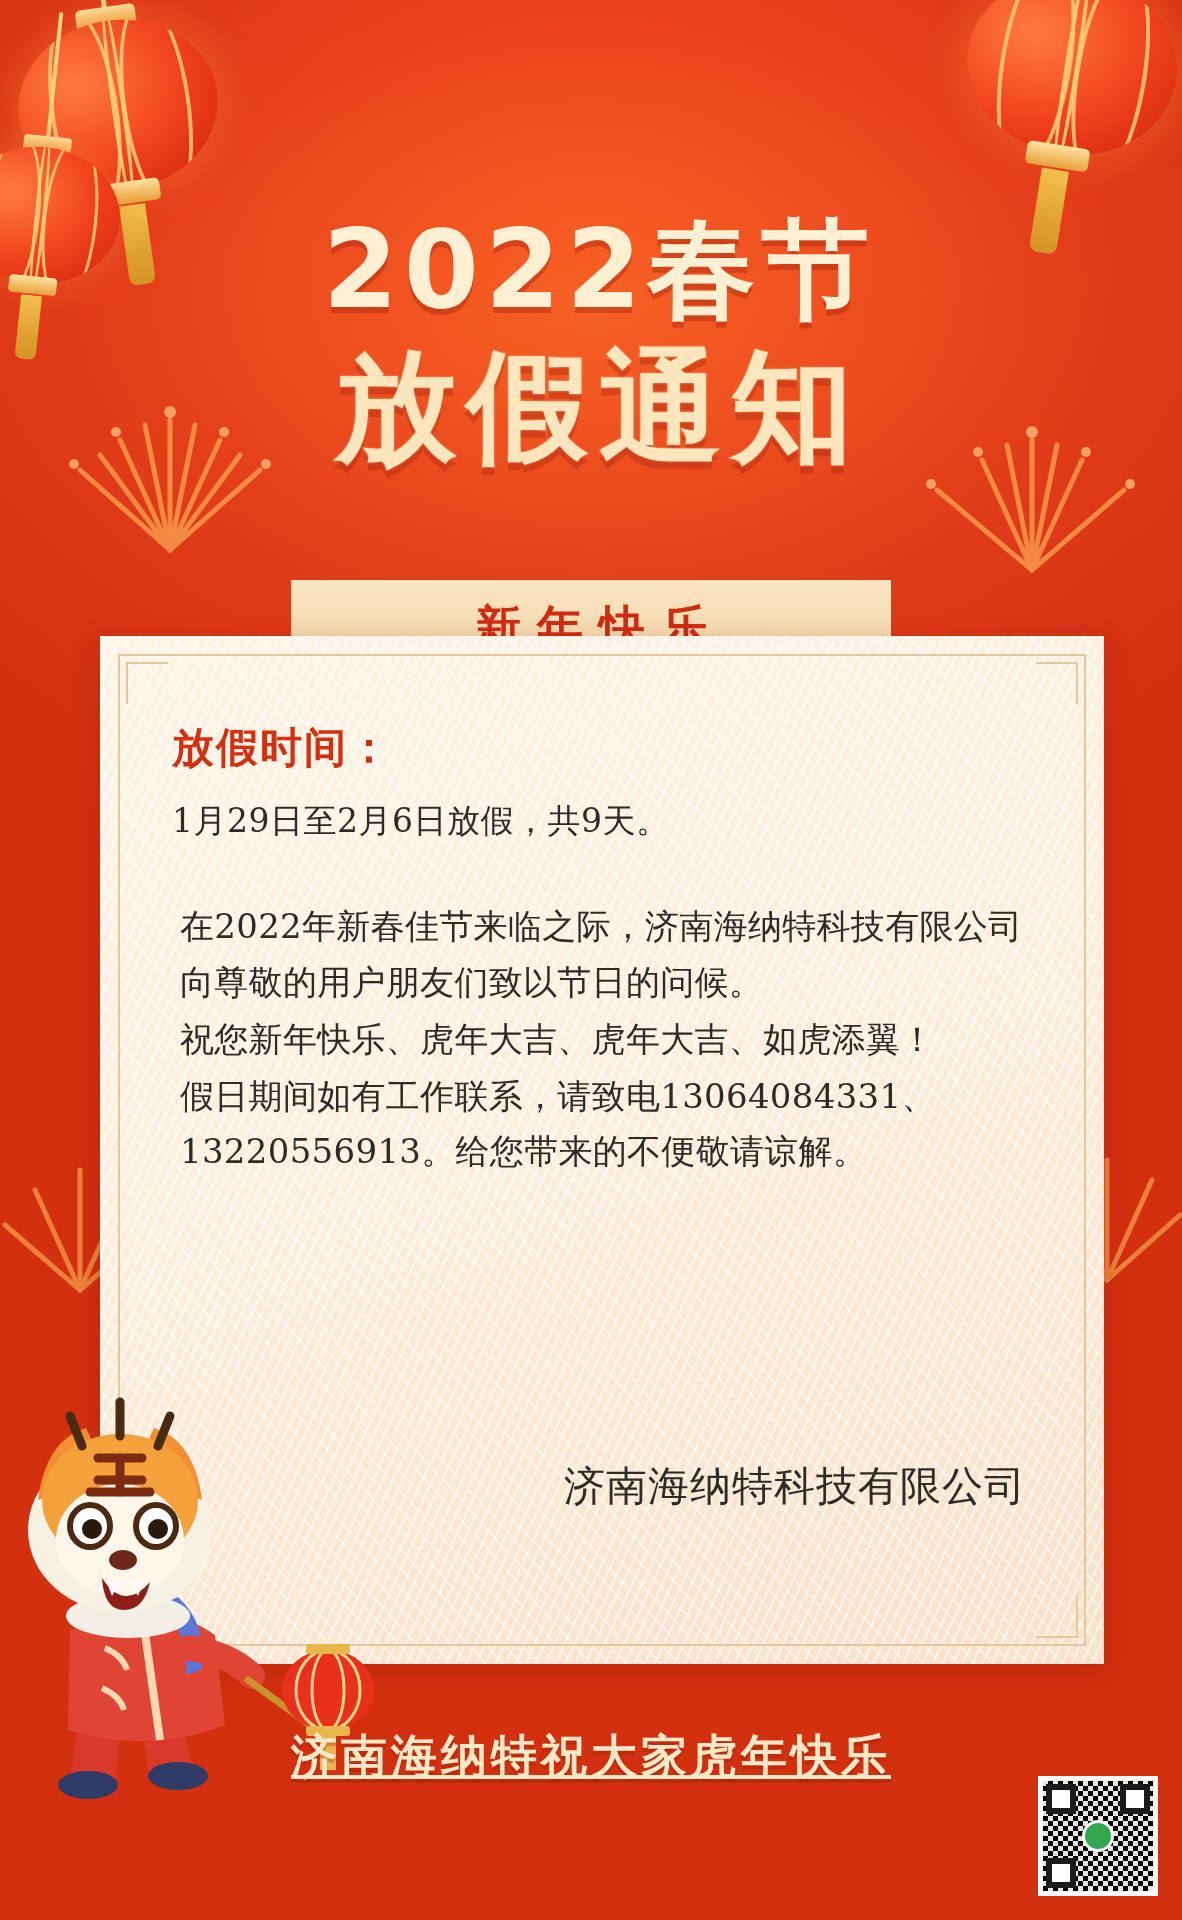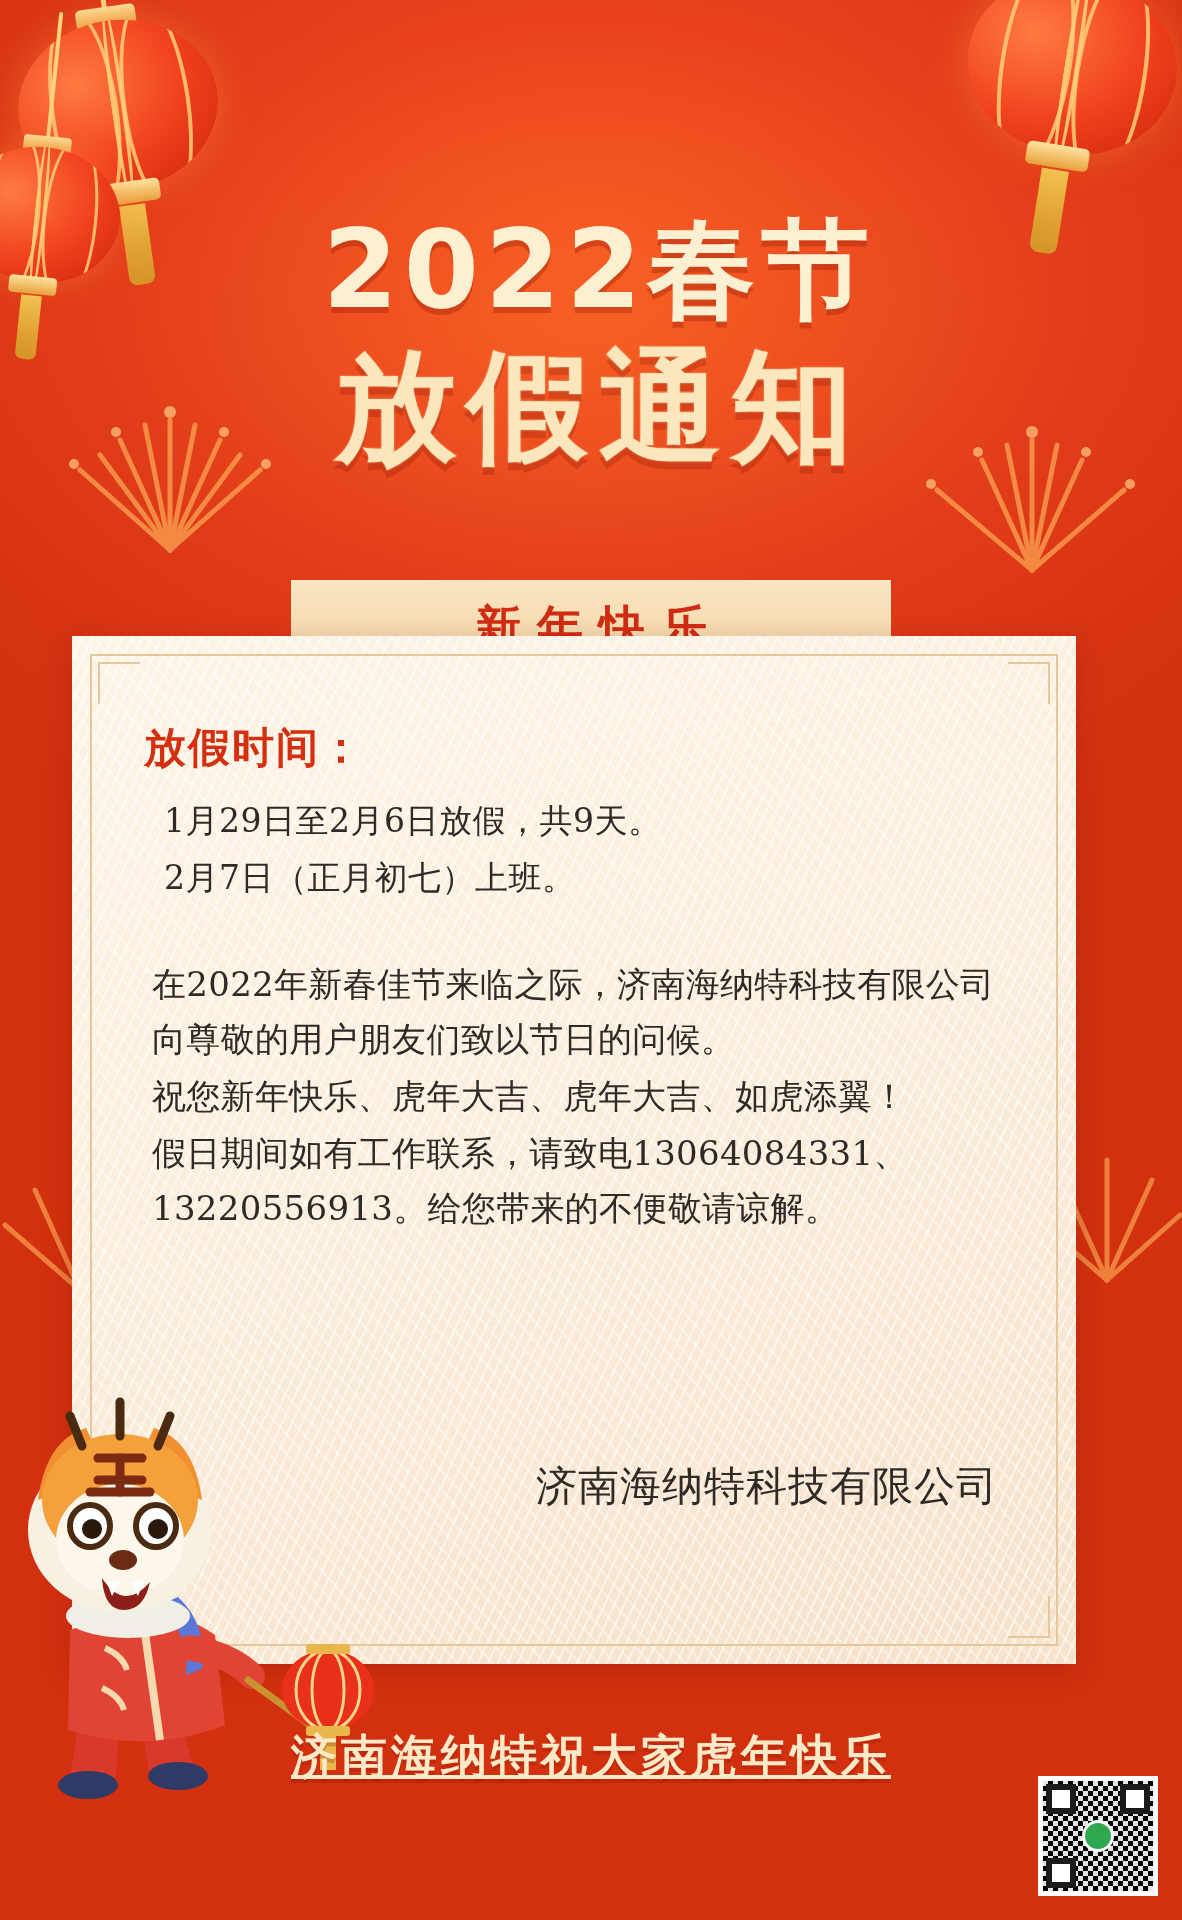--- a/index.html
+++ b/index.html
@@ -168,21 +168,21 @@
     font-weight: bold;
     letter-spacing: 16px;
     color: #d02c12;
     text-indent: 16px;
     font-family: "DejaVu Sans", "Liberation Sans", sans-serif;
   }
 
   
   .card {
     position: absolute;
-    left: 72px;
+    left: 100px;
     top: 636px;
     width: 1004px;
     height: 1028px;
     background:
       repeating-linear-gradient(115deg, rgba(255,255,255,0.55) 0 2px, rgba(255,255,255,0) 2px 9px),
       repeating-linear-gradient(48deg, rgba(255,255,255,0.40) 0 2px, rgba(255,255,255,0) 2px 13px),
       linear-gradient(160deg, #fdf4e6 0%, #fbeedd 45%, #f7e2cb 100%);
     box-shadow: 0 6px 24px rgba(120,20,0,0.25);
   }
   .card-border {
@@ -214,21 +214,21 @@
     font-weight: bold;
     color: #d4300f;
     letter-spacing: 2px;
     margin: 0 0 18px 10px;
     font-family: "DejaVu Sans", "Liberation Sans", sans-serif;
   }
   .body-line {
     font-size: 33px;
     color: #2f2a26;
     line-height: 1.62;
-    margin: 0 0 4px 30px;
+    margin: 0 0 4px 10px;
     letter-spacing: 0.5px;
   }
   .spacer-lg { height: 48px; }
 
   .para {
     font-size: 34px;
     color: #2f2a26;
     line-height: 1.62;
     margin: 0 0 2px 18px;
     letter-spacing: 0.3px;
@@ -428,21 +428,20 @@
     <div class="card-border"></div>
     <div class="card-corner c-tl"></div>
     <div class="card-corner c-tr"></div>
     <div class="card-corner c-bl"></div>
     <div class="card-corner c-br"></div>
 
     <div class="card-inner">
 
       <h2 class="section-heading">放假时间：</h2>
       <p class="body-line">1月29日至2月6日放假，共9天。</p>
-      <p class="body-line">2月7日（正月初七）上班。</p>
 
       <div class="spacer-lg"></div>
 
       <p class="para">在2022年新春佳节来临之际，济南海纳特科技有限公司向尊敬的用户朋友们致以节日的问候。</p>
       <p class="para">祝您新年快乐、虎年大吉、虎年大吉、如虎添翼！</p>
       <p class="para">假日期间如有工作联系，请致电13064084331、13220556913。给您带来的不便敬请谅解。</p>
     </div>
 
     <div class="signature">
       <div class="sign-company">济南海纳特科技有限公司</div>

